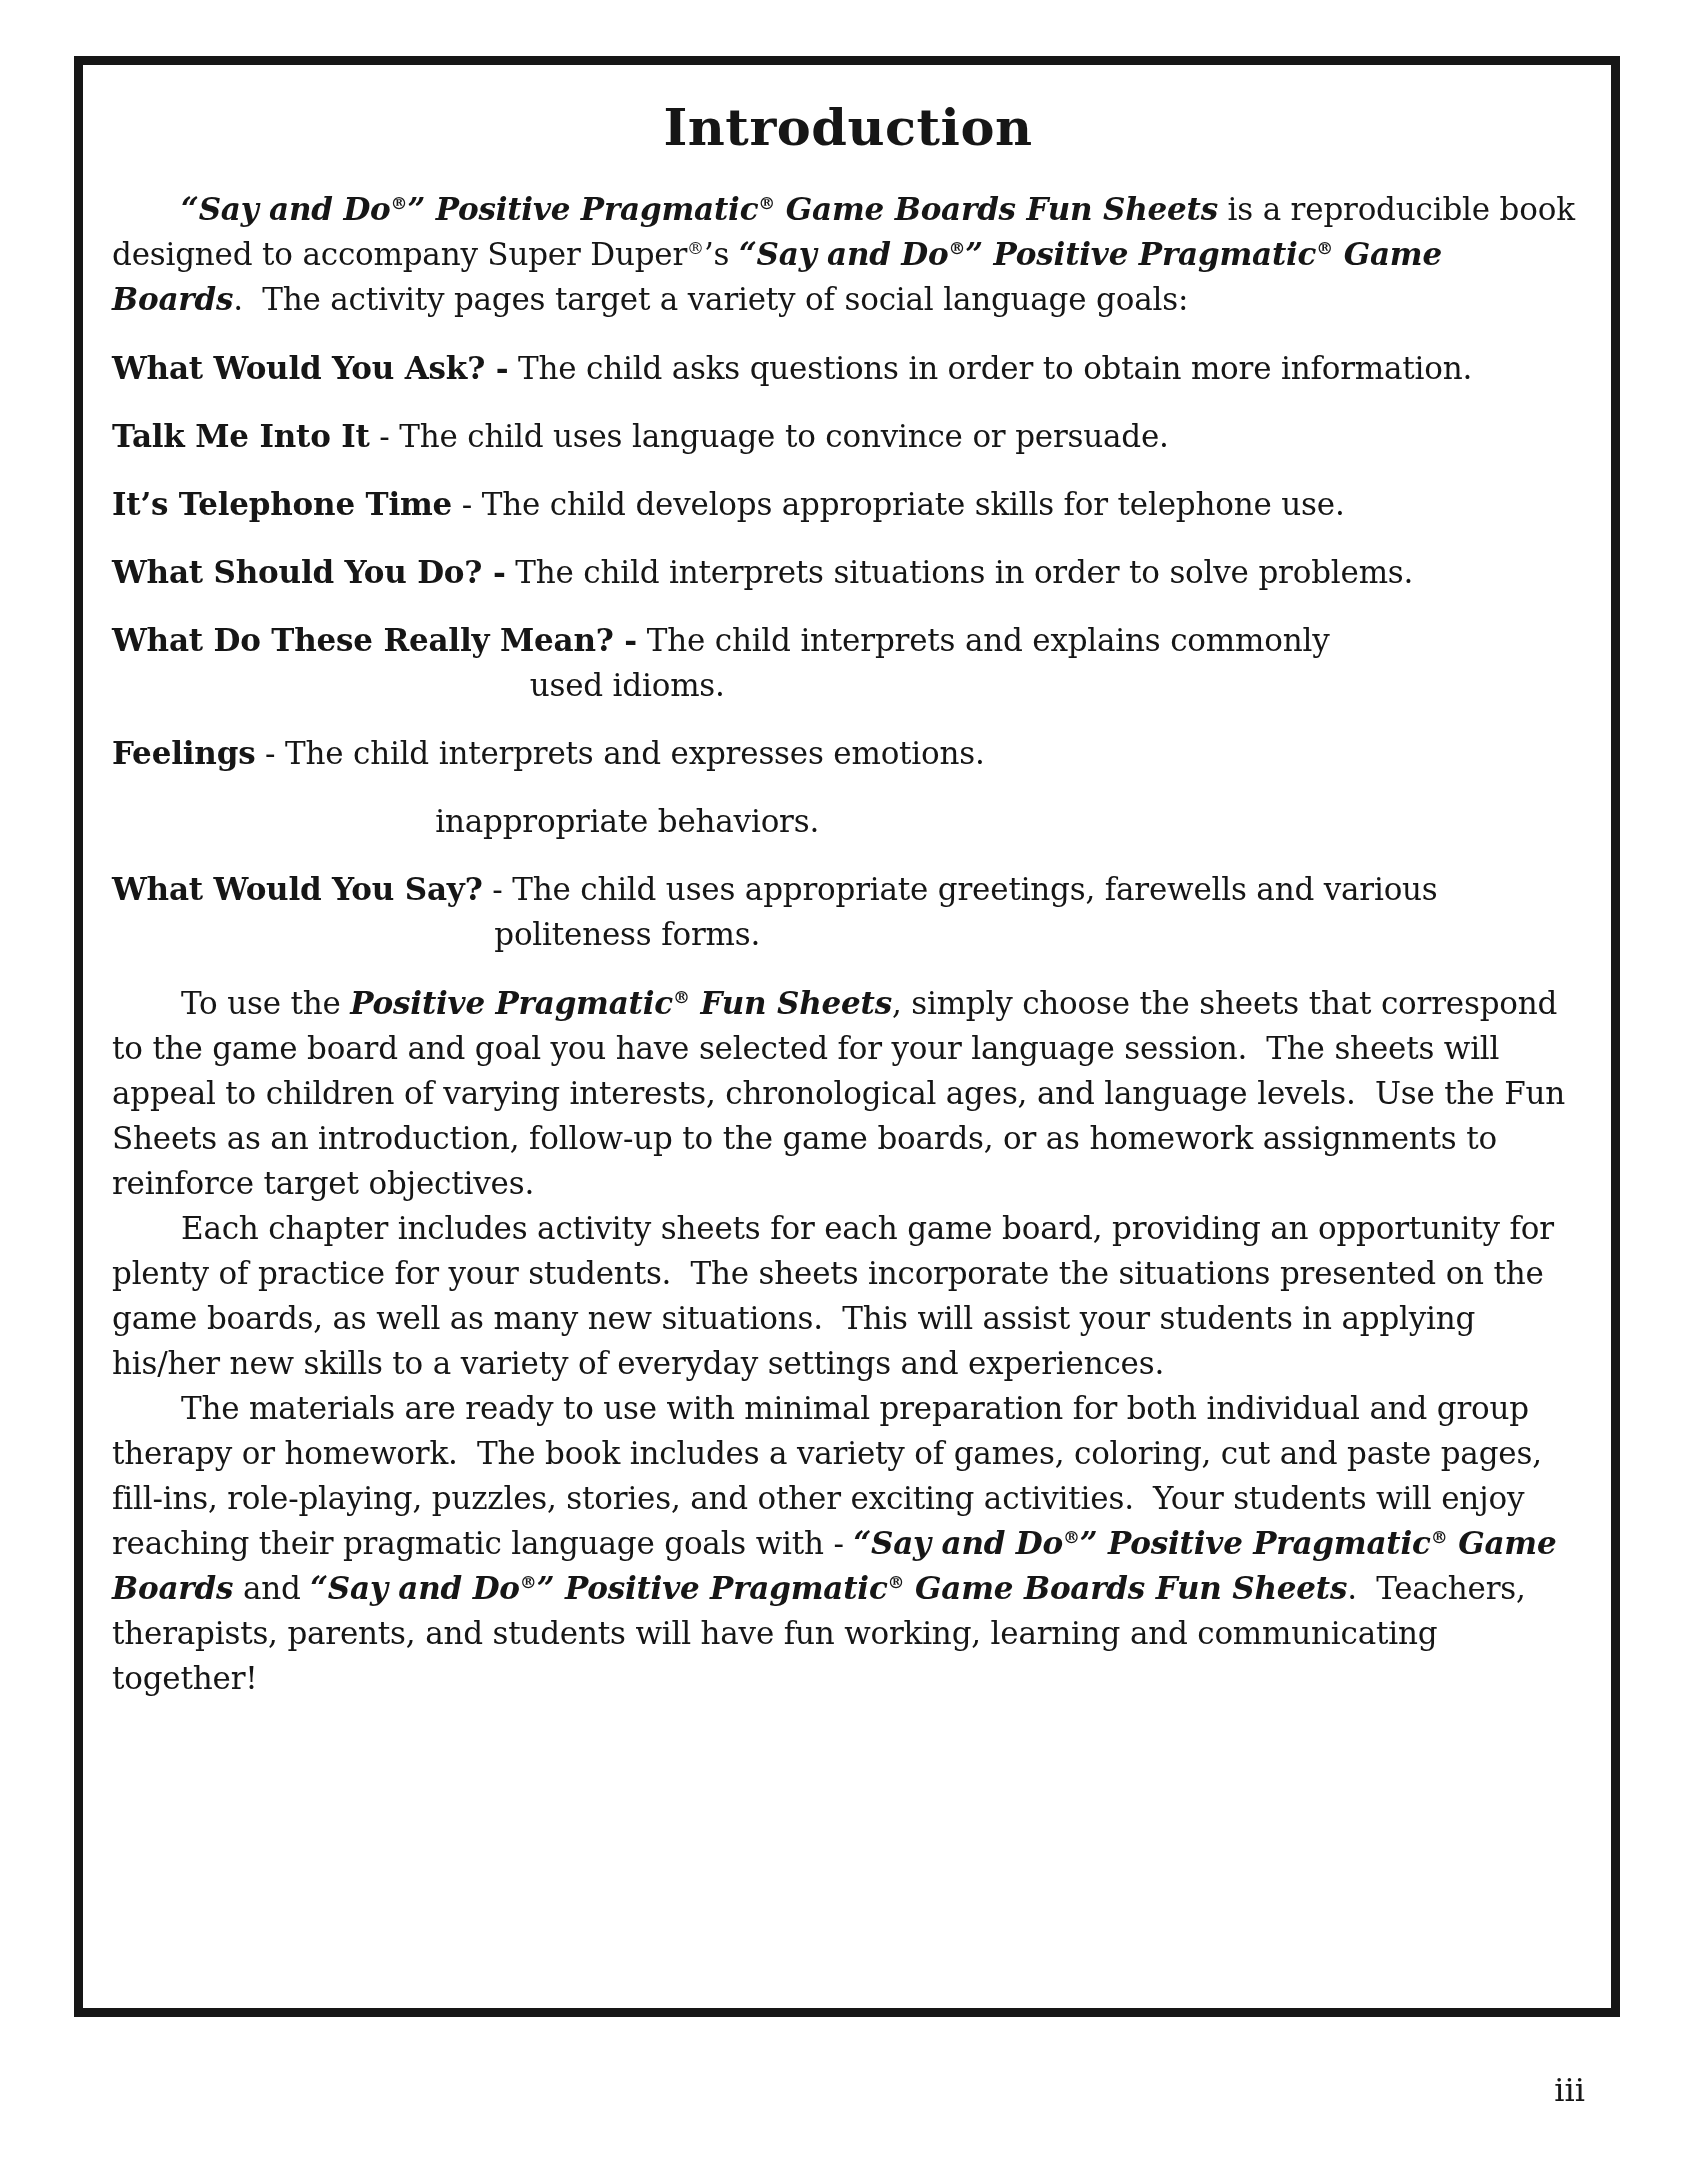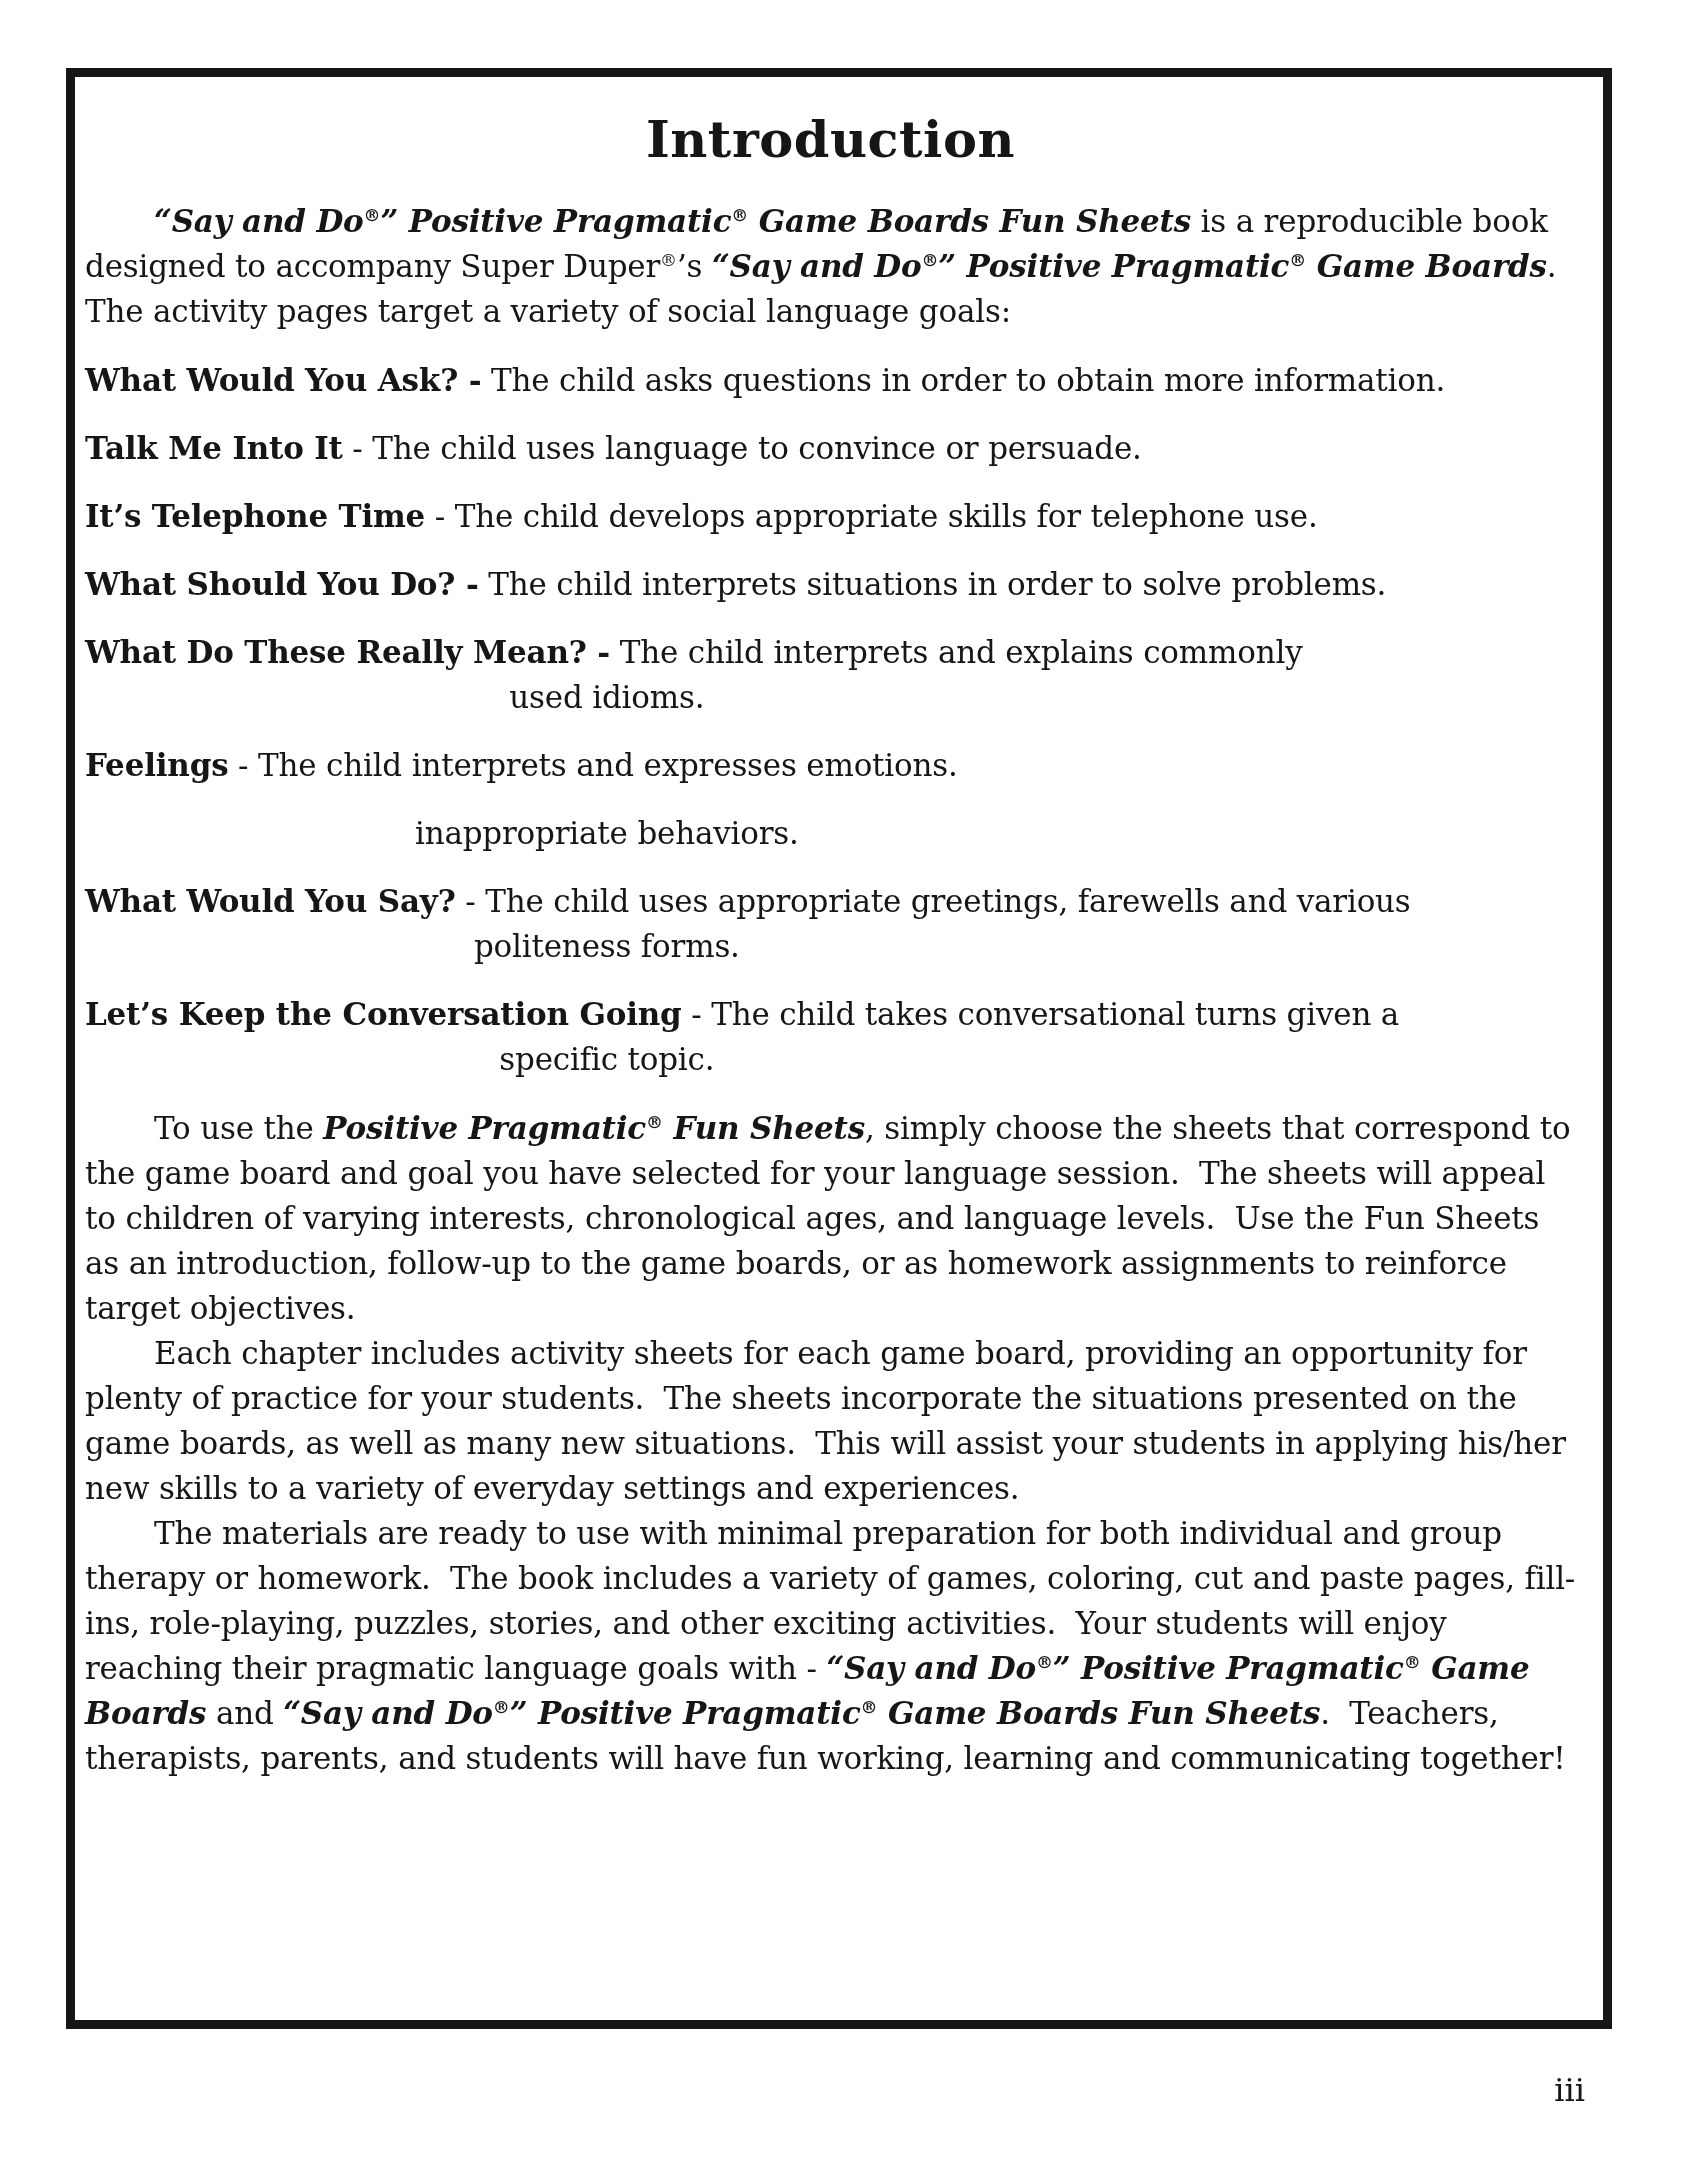--- a/index.html
+++ b/index.html
@@ -9,26 +9,25 @@
     width: 1690px; height: 2180px;
     background: var(--paper);
     color: var(--ink);
     font-family: "DejaVu Serif", "Liberation Serif", serif;
     position: relative;
     overflow: hidden;
   }
   .page { position: absolute; inset: 0; }
   .frame {
     position: absolute;
-    left: 66px; top: 56px;
+    left: 74px; top: 56px;
     width: 1546px; height: 1961px;
     border: 9px solid var(--ink);
-    padding: 26px 27px 0 10px;
+    padding: 26px 27px 0 29px;
     background: var(--paper);
-    margin-top: 12px;
   }
   .title {
     text-align: center;
     font-size: 51px;
     font-weight: bold;
     margin: 6px 0 30px 0;
     letter-spacing: 0.5px;
   }
   .para {
     font-size: 31px;
@@ -89,24 +88,20 @@
         <div class="goal">
           <div class="goal-line"><span class="f-b">Feelings</span><span> - The child interprets and expresses emotions.</span></div>
         </div>
         <div class="goal">
           <div class="goal-cont">inappropriate behaviors.</div>
         </div>
         <div class="goal">
           <div class="goal-line"><span class="f-b">What Would You Say?</span><span> - The child uses appropriate greetings, farewells and various</span></div>
           <div class="goal-cont">politeness forms.</div>
         </div>
-        <div class="goal">
-          <div class="goal-line"><span class="f-b">Let’s Keep the Conversation Going</span><span> - The child takes conversational turns given a</span></div>
-          <div class="goal-cont">specific topic.</div>
-        </div>
       </div>
     <div class="paras">
         <p class="para indent"><span>To use the </span><span class="f-bi">Positive Pragmatic</span><span class="f-bi f-sup">®</span><span class="f-bi"> Fun Sheets</span><span>, simply choose the sheets that correspond to the game board and goal you have selected for your language session.&nbsp; The sheets will appeal to children of varying interests, chronological ages, and language levels.&nbsp; Use the Fun Sheets as an introduction, follow-up to the game boards, or as homework assignments to reinforce target objectives.</span></p>
         <p class="para indent"><span>Each chapter includes activity sheets for each game board, providing an opportunity for plenty of practice for your students.&nbsp; The sheets incorporate the situations presented on the game boards, as well as many new situations.&nbsp; This will assist your students in applying his/her new skills to a variety of everyday settings and experiences.</span></p>
         <p class="para indent"><span>The materials are ready to use with minimal preparation for both individual and group therapy or homework.&nbsp; The book includes a variety of games, coloring, cut and paste pages, fill-ins, role-playing, puzzles, stories, and other exciting activities.&nbsp; Your students will enjoy reaching their pragmatic language goals with - </span><span class="f-bi">“Say and Do</span><span class="f-bi f-sup">®</span><span class="f-bi">” Positive Pragmatic</span><span class="f-bi f-sup">®</span><span class="f-bi"> Game Boards</span><span> and </span><span class="f-bi">“Say and Do</span><span class="f-bi f-sup">®</span><span class="f-bi">” Positive Pragmatic</span><span class="f-bi f-sup">®</span><span class="f-bi"> Game Boards Fun Sheets</span><span>.&nbsp; Teachers, therapists, parents, and students will have fun working, learning and communicating together!</span></p>
       </div>
   </div>
   <div class="footer">
     <span class="page-number">iii</span>
   </div>

